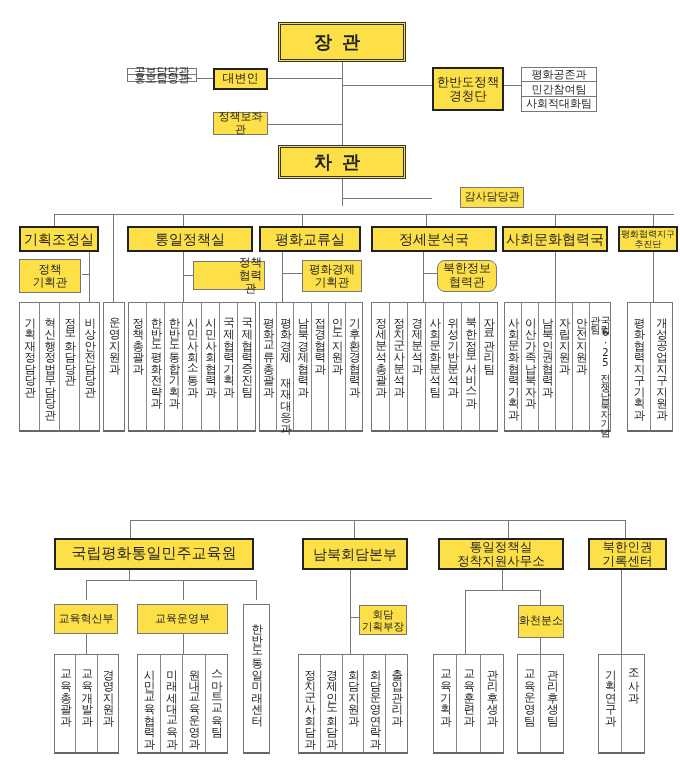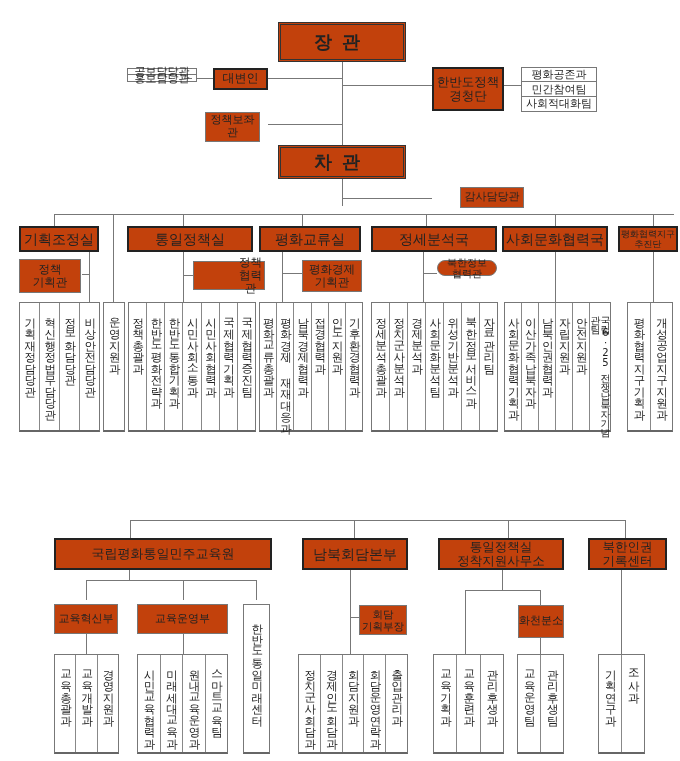--- a/index.html
+++ b/index.html
@@ -1,18 +1,18 @@
 <!DOCTYPE html>
 <html><head>
 <meta charset="utf-8">
 <style>
   html, body { margin:0; padding:0; background:#ffffff; }
   body { width:680px; height:761px; position:relative; overflow:hidden;
          font-family:"DejaVu Sans", sans-serif; color:#222; }
-  .box { position:absolute; box-sizing:border-box; background:#c2410c;
+  .box { position:absolute; box-sizing:border-box; background:#fde047;
          display:flex; align-items:center; justify-content:center; text-align:center;
          white-space:pre-line; line-height:1.15; }
   .thin { border:1px solid #777; font-size:11px; }
   .bold { border:2px solid #222; font-size:14px; }
   .dbl  { border:3px double #333; font-size:18px; font-weight:bold; letter-spacing:10px; }
   .line { position:absolute; background:#777; }
   .col { position:absolute; box-sizing:border-box; border:1px solid #777; border-bottom:2px solid #666;
          display:flex; }
   .cell { flex:1; border-right:1px solid #888; writing-mode:vertical-rl; text-orientation:upright;
           font-size:11.5px; letter-spacing:0px; padding-top:6px; display:flex; justify-content:flex-start;
@@ -43,21 +43,21 @@
 <div class="line" style="left:426px;top:214px;width:1px;height:12px;"></div>
 <div class="line" style="left:555px;top:214px;width:1px;height:12px;"></div>
 <div class="line" style="left:653px;top:214px;width:1px;height:12px;"></div>
 
 <div class="box dbl" style="left:278px;top:22px;width:128px;height:40px;">장관</div>
 <div class="stack" style="left:127px;top:68px;width:70px;height:14px;">
   <div>공보담당관</div>
   <div>홍보담당관</div>
 </div>
 <div class="box bold" style="left:213px;top:68px;width:55px;height:22px;font-size:12px;">대변인</div>
-<div class="box thin" style="left:205px;top:112px;width:55px;height:30px;">정책보좌관</div>
+<div class="box thin" style="left:213px;top:112px;width:55px;height:23px;">정책보좌관</div>
 <div class="box bold" style="left:432px;top:67px;width:72px;height:44px;font-size:12.5px;">한반도정책
 경청단</div>
 <div class="stack stack3" style="left:521px;top:67px;width:76px;height:45px;">
   <div>평화공존과</div>
   <div>민간참여팀</div>
   <div>사회적대화팀</div>
 </div>
 <div class="box dbl" style="left:278px;top:145px;width:128px;height:34px;">차관</div>
 <div class="box thin" style="left:432px;top:187px;width:64px;height:21px;margin-left:28px;">감사담당관</div>
 
@@ -78,21 +78,21 @@
 <div class="line" style="left:423px;top:252px;width:1px;height:50px;"></div>
 <div class="line" style="left:423px;top:273px;width:14px;height:1px;"></div>
 <div class="line" style="left:555px;top:252px;width:1px;height:50px;"></div>
 <div class="line" style="left:653px;top:252px;width:1px;height:50px;"></div>
 
 <div class="box thin" style="left:19px;top:259px;width:62px;height:34px;font-size:11.5px;">정책
 기획관</div>
 <div class="box thin" style="left:193px;top:261px;width:72px;height:29px;font-size:11.5px;padding-left:43px;">정책협력관</div>
 <div class="box thin" style="left:302px;top:260px;width:60px;height:32px;font-size:11.5px;">평화경제
 기획관</div>
-<div class="box thin" style="left:437px;top:260px;width:60px;height:16px;font-size:10px;border-radius:8px;">북한정보
+<div class="box thin" style="left:437px;top:260px;width:60px;height:32px;font-size:12px;border-radius:8px;">북한정보
 협력관</div>
 
 <div class="col" style="left:19px;top:302px;width:81px;height:130px;">
   <div class="cell">기획재정담당관</div>
   <div class="cell">혁신행정법무담당관</div>
   <div class="cell">정보화담당관</div>
   <div class="cell">비상안전담당관</div>
 </div>
 <div class="col" style="left:103px;top:302px;width:22px;height:130px;">
   <div class="cell">운영지원과</div>
@@ -135,21 +135,21 @@
   <div class="cell">평화협력지구기획과</div>
   <div class="cell">개성공업지구지원과</div>
 </div>
 
 <div class="line" style="left:130px;top:520px;width:495px;height:1px;"></div>
 <div class="line" style="left:130px;top:520px;width:1px;height:20px;"></div>
 <div class="line" style="left:354px;top:520px;width:1px;height:20px;"></div>
 <div class="line" style="left:508px;top:520px;width:1px;height:20px;"></div>
 <div class="line" style="left:625px;top:520px;width:1px;height:20px;"></div>
 
-<div class="box bold" style="left:54px;top:538px;width:218px;height:32px;font-size:13px;">국립평화통일민주교육원</div>
+<div class="box bold" style="left:54px;top:538px;width:200px;height:32px;font-size:15px;">국립평화통일민주교육원</div>
 <div class="box bold" style="left:302px;top:538px;width:106px;height:32px;font-size:14px;">남북회담본부</div>
 <div class="box bold" style="left:438px;top:538px;width:126px;height:32px;font-size:12.5px;">통일정책실
 정착지원사무소</div>
 <div class="box bold" style="left:588px;top:538px;width:79px;height:32px;font-size:12.5px;">북한인권
 기록센터</div>
 
 <div class="line" style="left:129px;top:570px;width:1px;height:10px;"></div>
 <div class="line" style="left:86px;top:580px;width:170px;height:1px;"></div>
 <div class="line" style="left:86px;top:580px;width:1px;height:20px;"></div>
 <div class="line" style="left:183px;top:580px;width:1px;height:20px;"></div>

